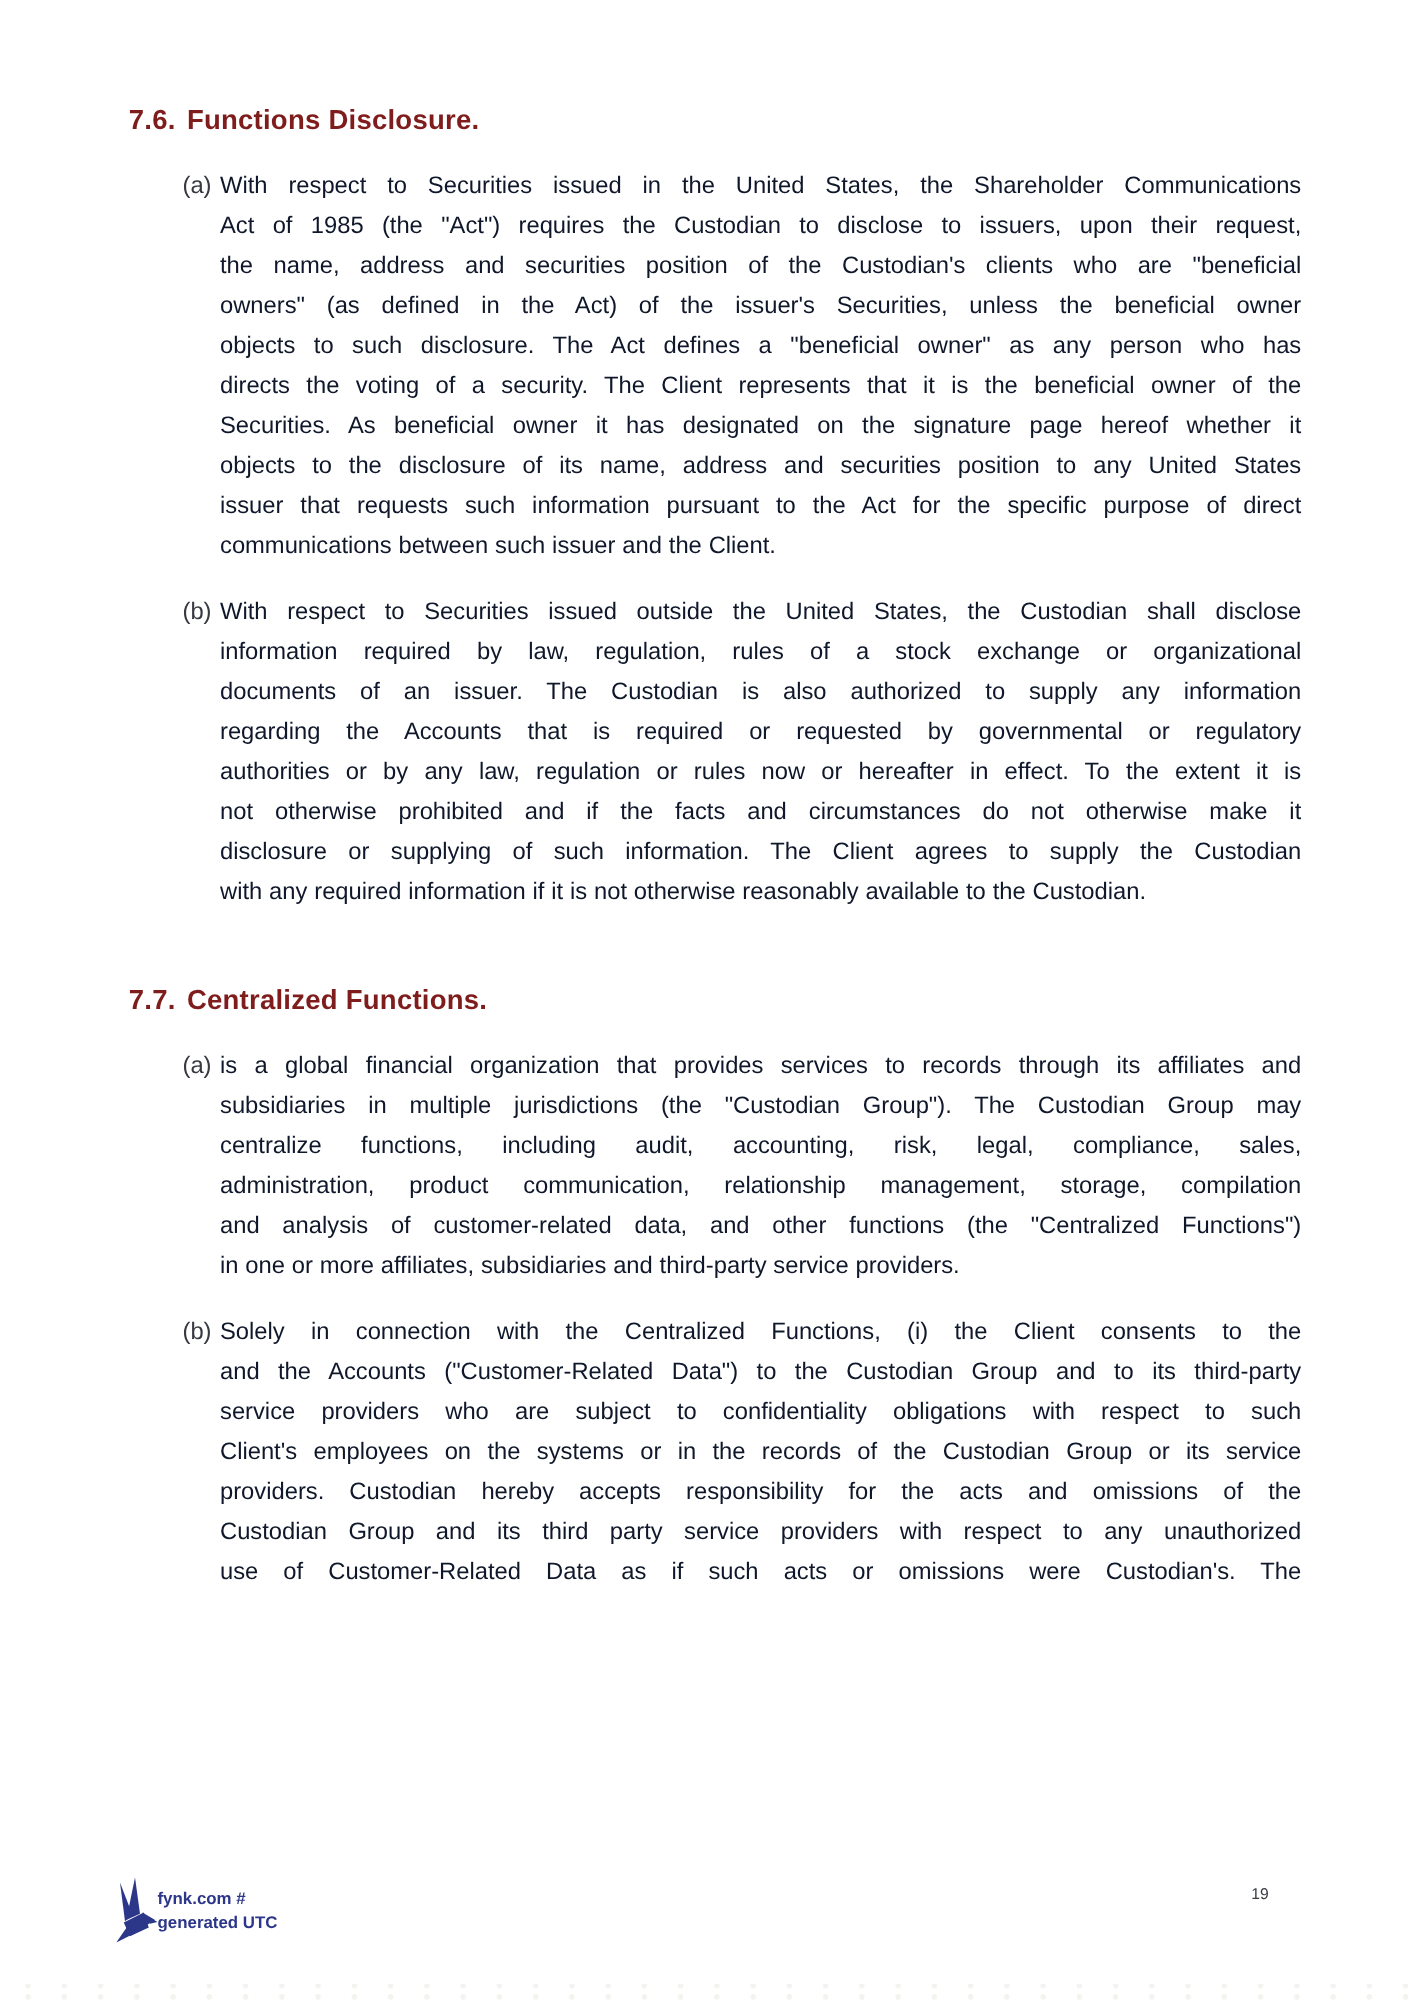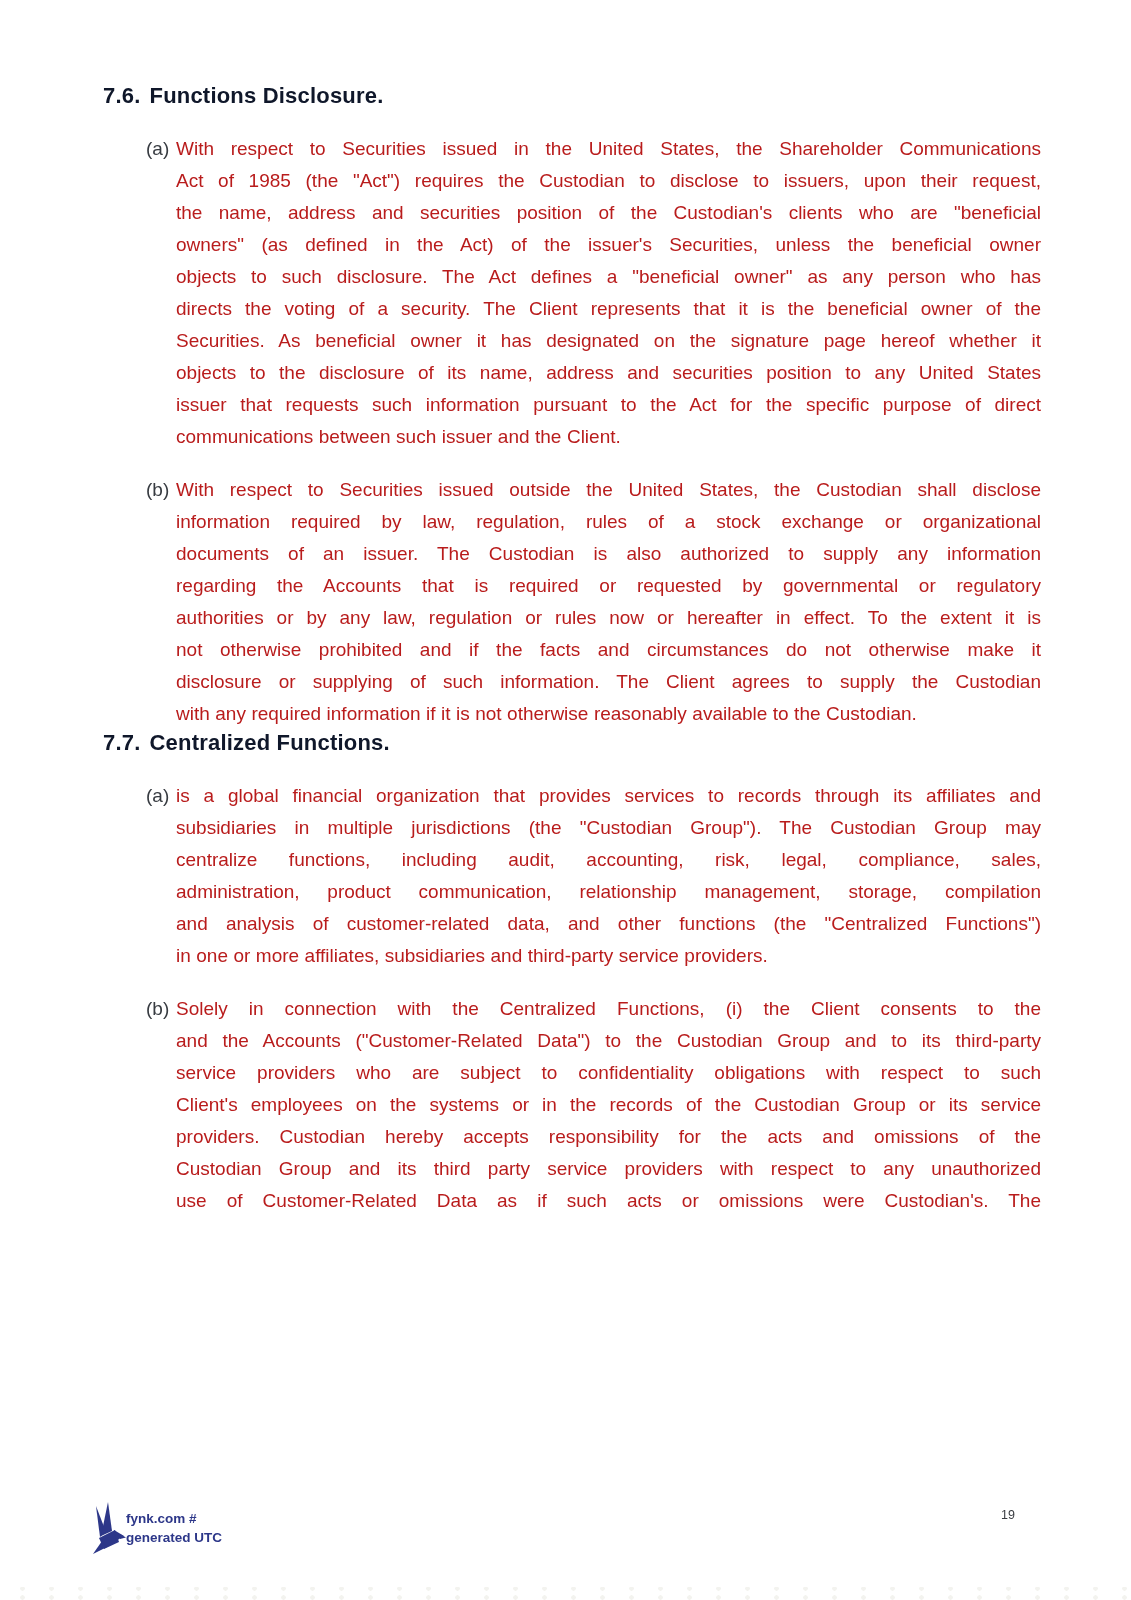--- a/index.html
+++ b/index.html
@@ -4,33 +4,33 @@
 <style>
   html,body { margin:0; padding:0; background:#ffffff; }
   .page {
     position:relative; width:1131px; height:1600px; background:#ffffff;
     font-family:"Liberation Sans", sans-serif; overflow:hidden;
   }
   
   .doc { position:absolute; top:0; left:0; width:1131px; }
   .sec-head {
     display:flex; gap:9px; margin:0 0 0 103px;
-    font-size:22px; font-weight:700; line-height:26px; color:#0f172a;
+    font-size:22px; font-weight:700; line-height:26px; color:#7f1d1d;
     letter-spacing:.2px;
   }
   .sec:first-child .sec-head { margin-top:83px; }
-  .sec + .sec .sec-head { }
+  .sec + .sec .sec-head { margin-top:57px; }
   .item { display:flex; margin:24px 0 0 146px; }
   .item + .item { margin-top:21px; }
   .marker {
     flex:none; width:30px; font-size:19px; line-height:32px; color:#373b41;
   }
   .lines { width:865px; }
   .ln {
-    font-size:19px; line-height:32px; color:#b91c1c;
+    font-size:19px; line-height:32px; color:#0f172a;
     text-align:justify; text-align-last:justify;
     height:32px; overflow:hidden; word-spacing:.2px;
   }
   .ln.last { text-align-last:left; }
   
   .footer-brand {
     position:absolute; left:90px; top:1501px;
     display:flex; align-items:center; 
   }
   .brand-lines { font-size:13.5px; font-weight:700; line-height:19px; color:#2d3789; }

